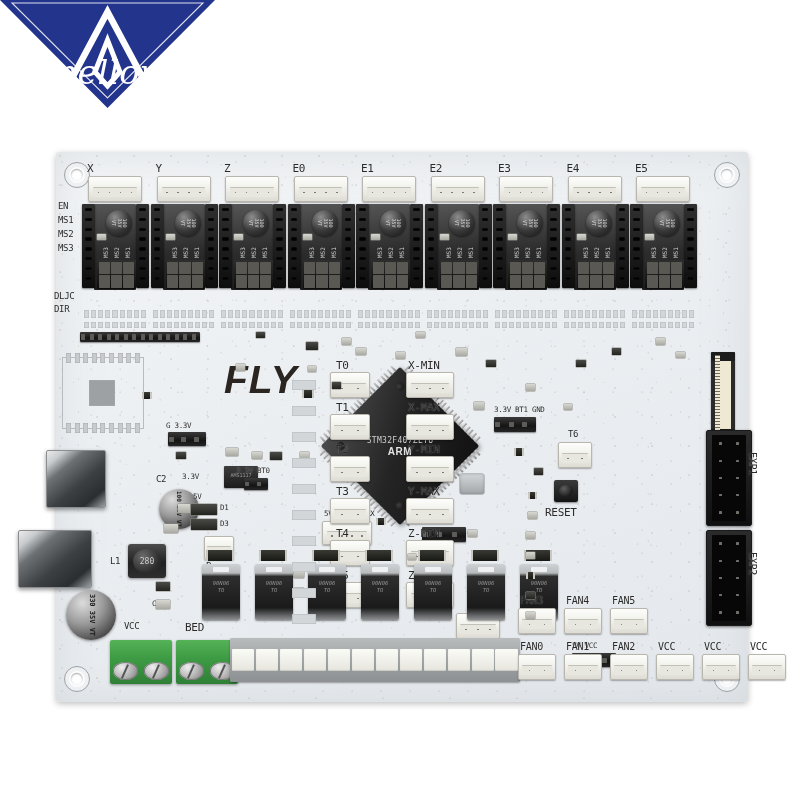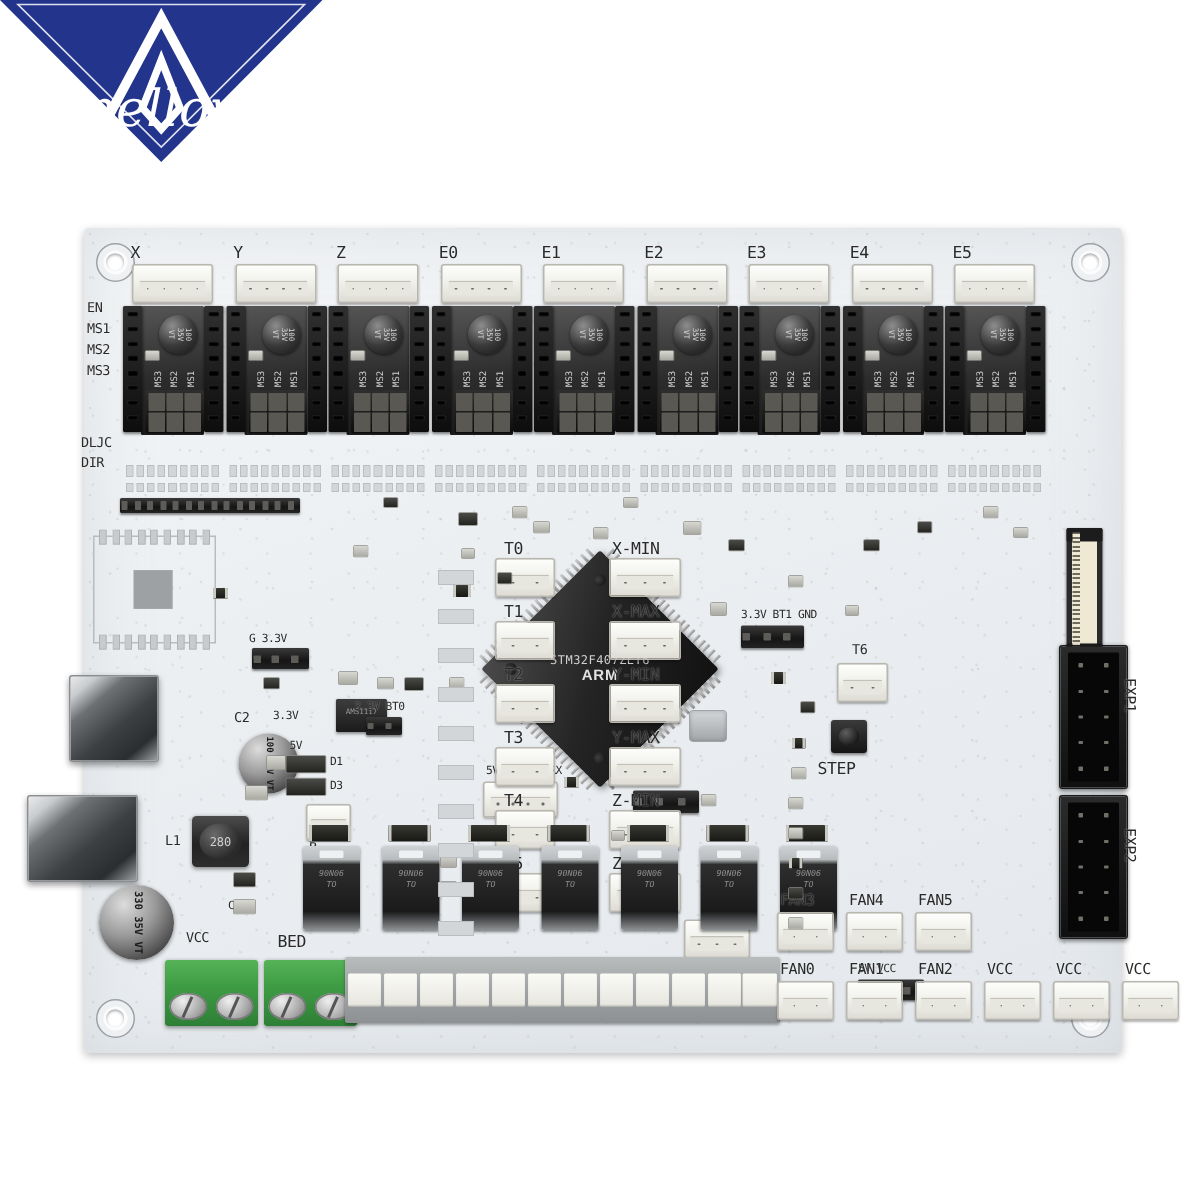--- a/index.html
+++ b/index.html
@@ -838,20 +838,21 @@
       </div>
     </div>
 
   <div class="silk" style="left:2px;top:50px;">EN</div>
   <div class="silk" style="left:2px;top:64px;">MS1</div>
   <div class="silk" style="left:2px;top:78px;">MS2</div>
   <div class="silk" style="left:2px;top:92px;">MS3</div>
   <div class="silk" style="left:-2px;top:140px;">DLJC</div>
   <div class="silk" style="left:-2px;top:153px;">DIR</div>
 
+  <div id="fly" style="left:168px;top:206px;">FLY</div>
 
   <div id="mcu" style="left:288px;top:238px;width:112px;height:112px;">
     <div class="pkg"></div>
     <div class="pins" style="left:5px;right:5px;top:-7px;height:7px;justify-content:space-between;">
         <b style="height: 100%; width: 2px;"></b>
         <b style="height: 100%; width: 2px;"></b>
         <b style="height: 100%; width: 2px;"></b>
         <b style="height: 100%; width: 2px;"></b>
         <b style="height: 100%; width: 2px;"></b>
         <b style="height: 100%; width: 2px;"></b>
@@ -1059,21 +1060,21 @@
   <div class="silk" style="left:512px;top:278px;">T6</div>
   <div class="el jst" style="left:502px;top:290px;width:34px;height:26px;">
       <div class="slot">
         <b></b>
         <b></b>
       </div>
     </div>
   <div class="el btn" style="left:498px;top:328px;width:24px;height:22px;">
       <i></i>
     </div>
-  <div class="silk" style="left:489px;top:355px;font-size:11px;">STEP</div>
+  <div class="silk" style="left:489px;top:355px;font-size:11px;">RESET</div>
 
   <div class="el ffc" style="left:655px;top:200px;width:24px;height:86px;">
     <div class="cap2" style="top:0;"></div>
       <div class="cap2" style="bottom:0;"></div>
     <div class="teeth"></div>
   </div>
 
   <div class="el idc" style="left:650px;top:278px;width:46px;height:96px;">
     <div class="in">
       <b></b>

